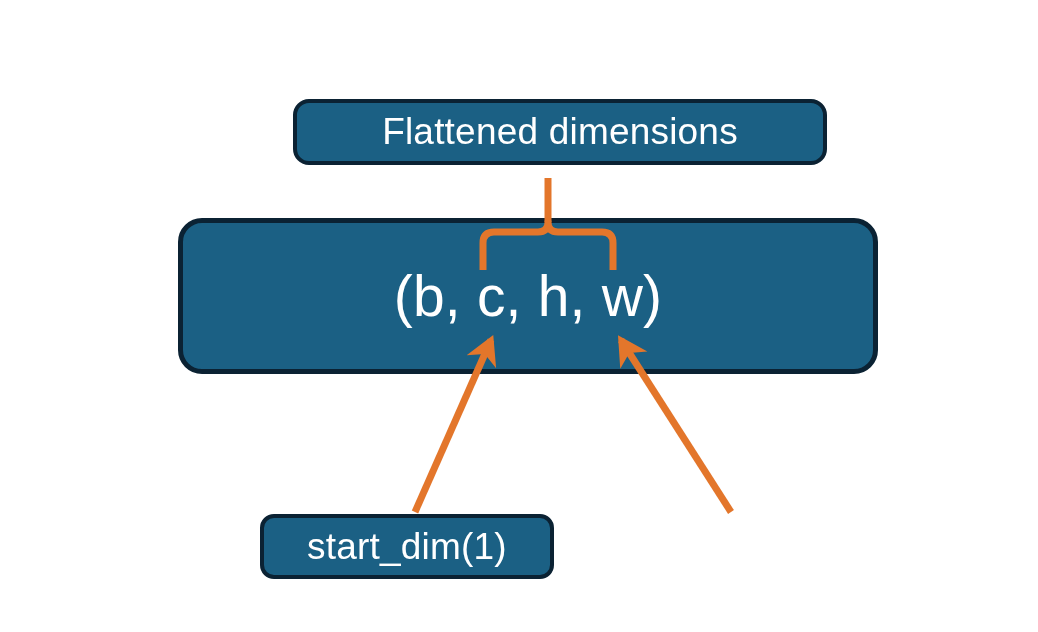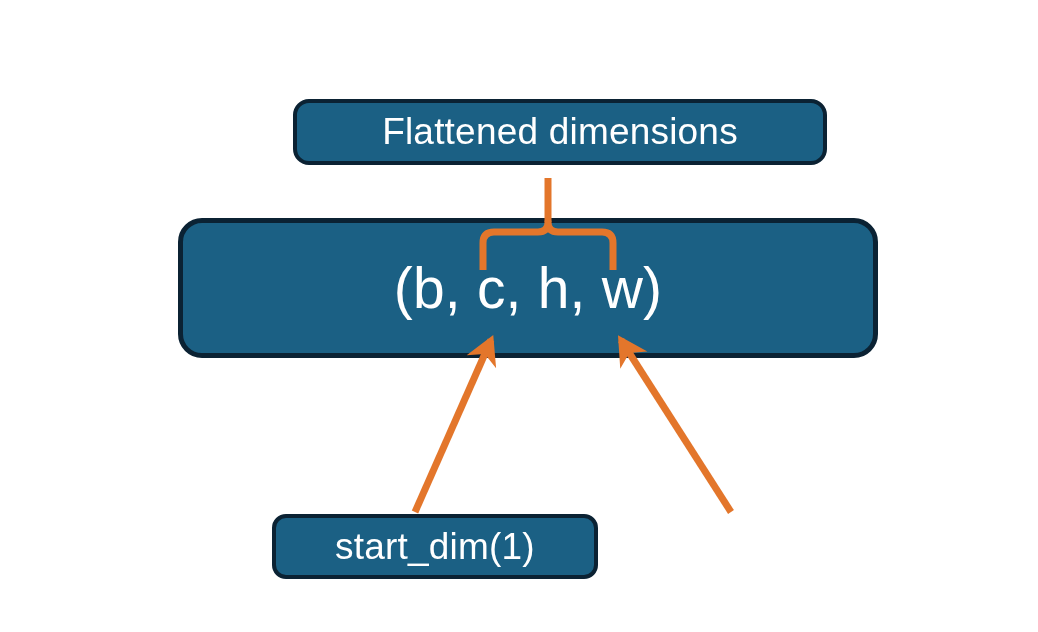--- a/index.html
+++ b/index.html
@@ -37,29 +37,29 @@
     top: 99px;
     width: 534px;
     height: 66px;
     font-size: 37px;
     border-radius: 16px;
   }
   #node-tuple {
     left: 178px;
     top: 218px;
     width: 700px;
-    height: 140px;
+    height: 156px;
     font-size: 57px;
     border-radius: 24px;
     border-width: 5px;
   }
   #node-startdim {
-    left: 272px;
+    left: 260px;
     top: 514px;
-    width: 326px;
+    width: 294px;
     height: 65px;
     font-size: 37px;
     border-radius: 14px;
   }
   #node-enddim {
     left: 580px;
     top: 514px;
     width: 300px;
     height: 65px;
     font-size: 37px;

